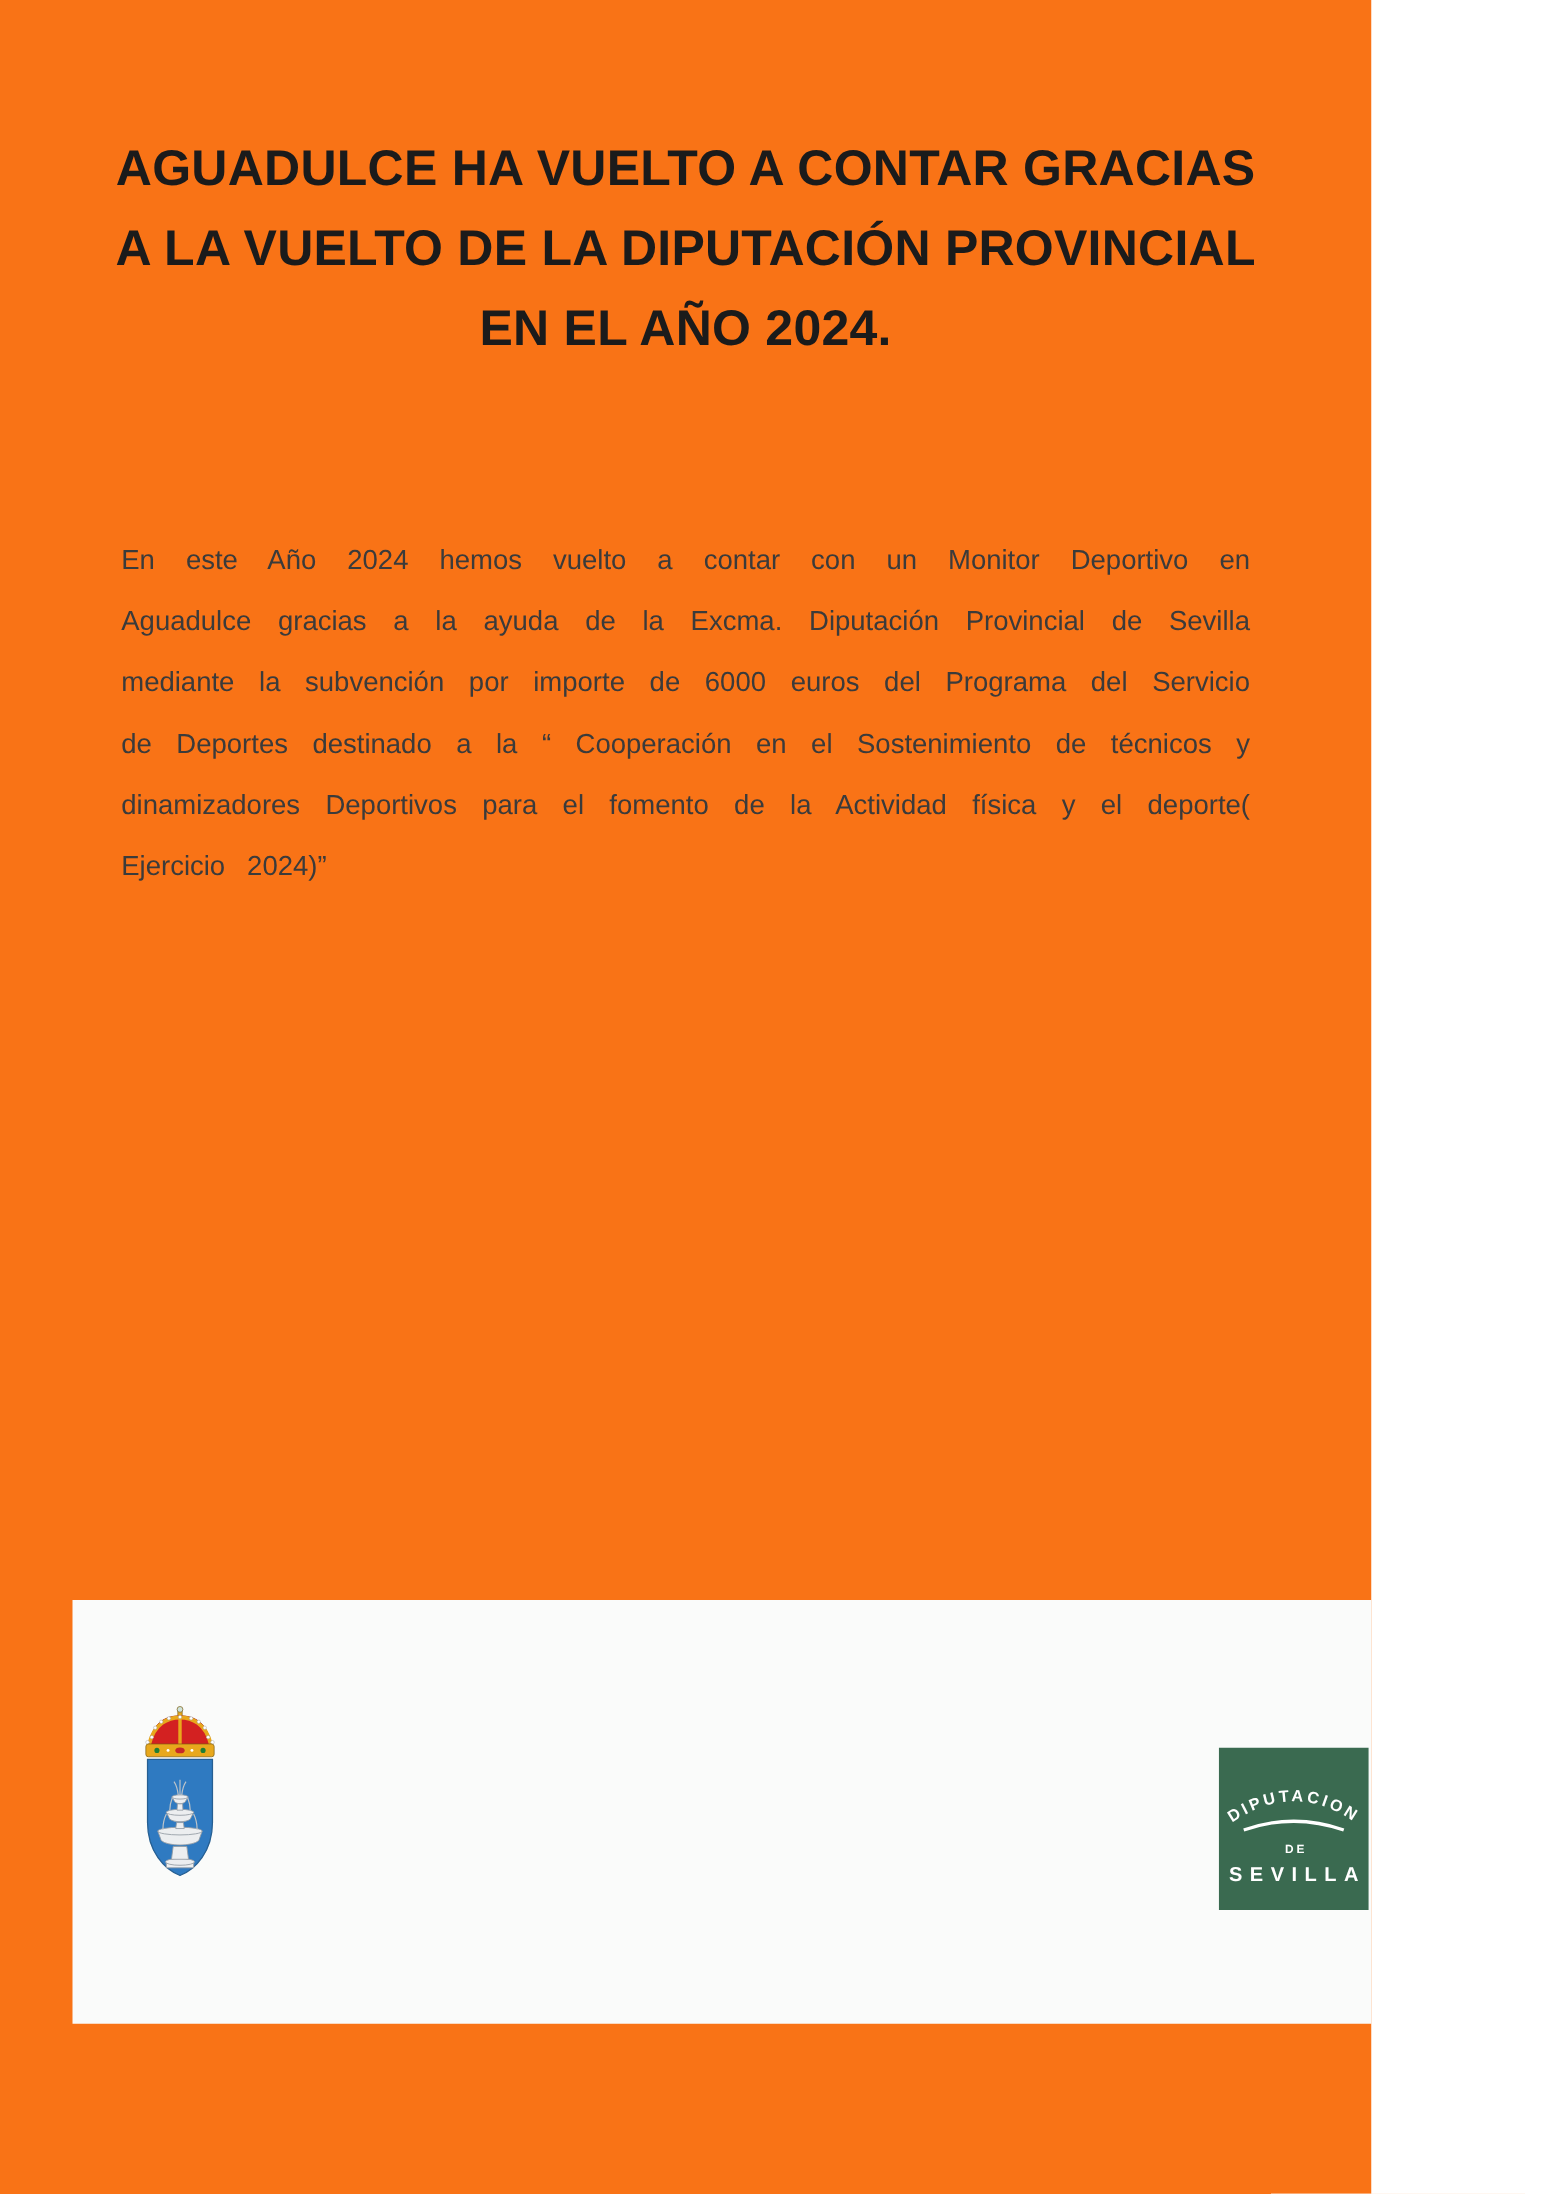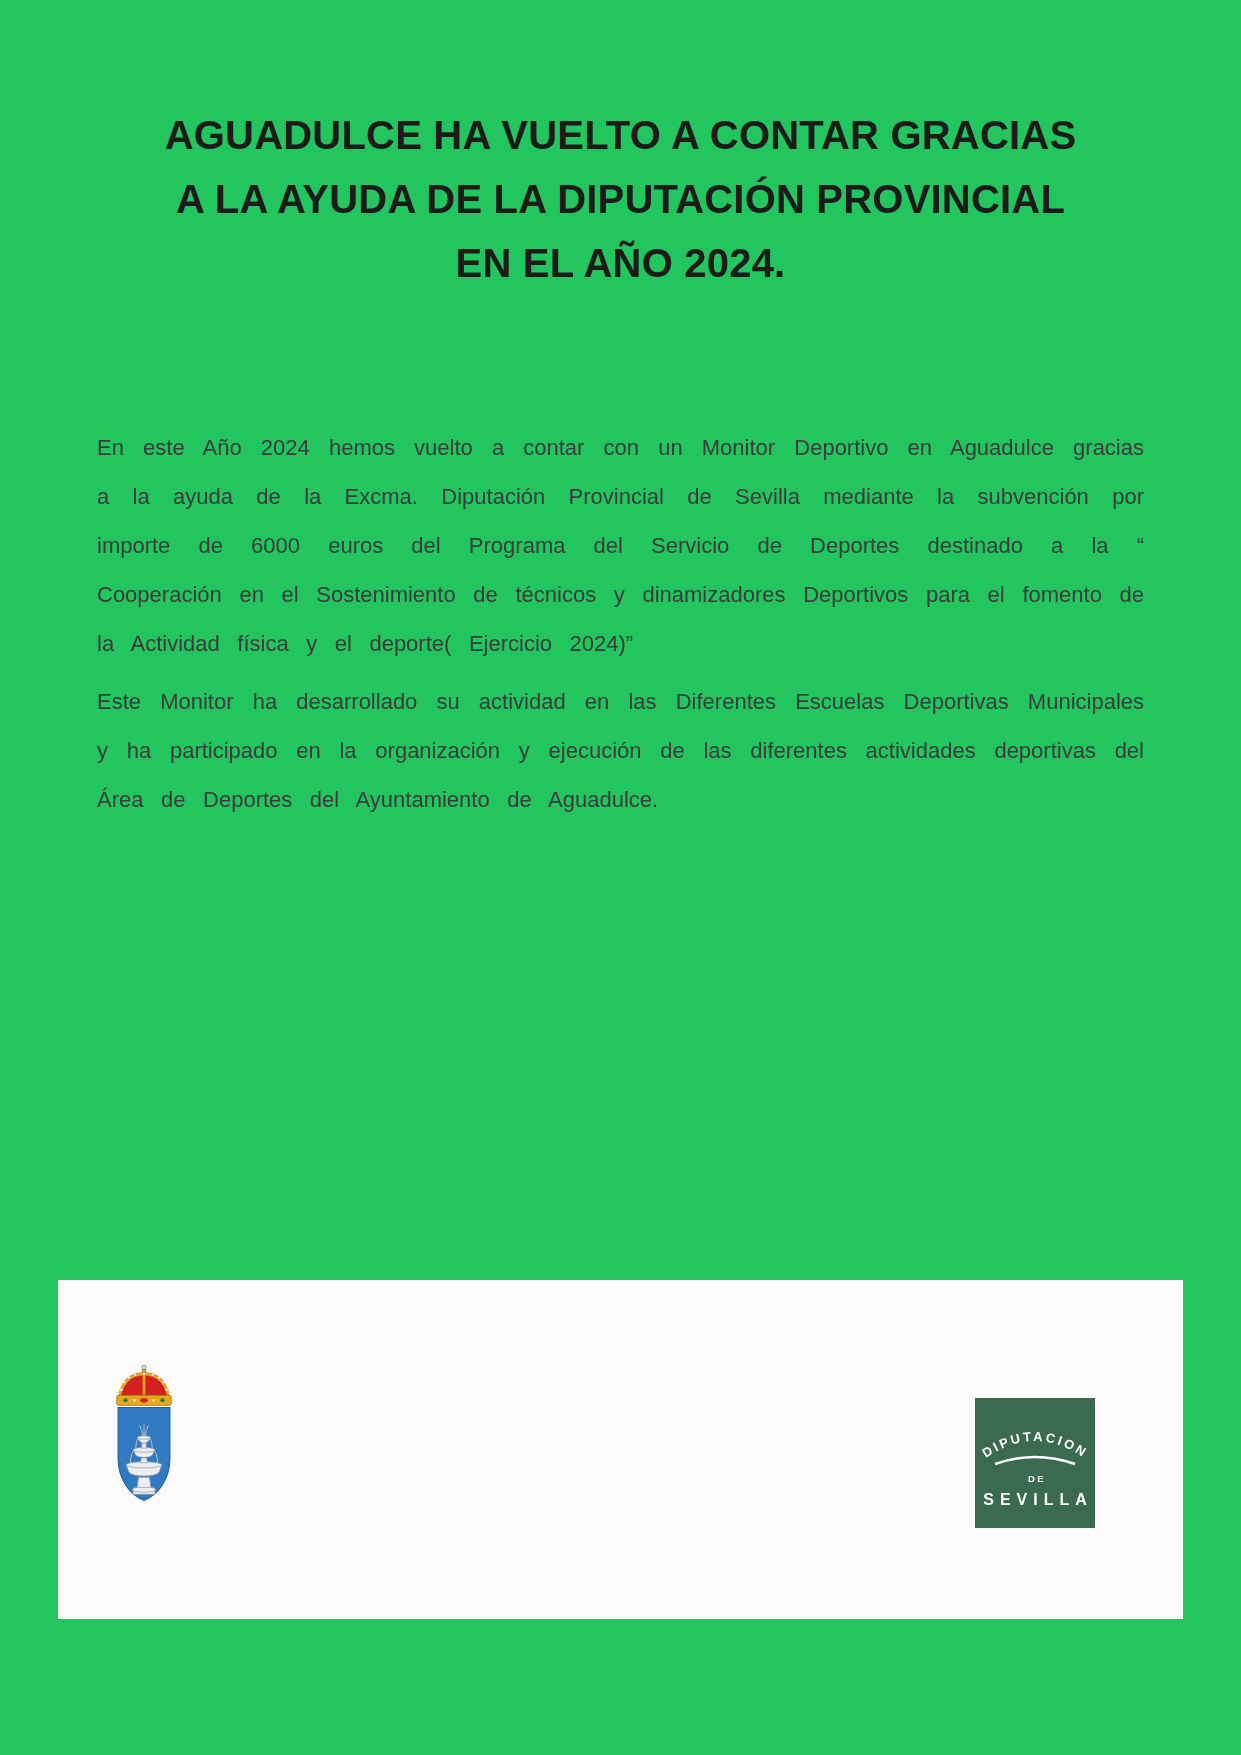--- a/index.html
+++ b/index.html
@@ -1,20 +1,20 @@
 <!DOCTYPE html>
 <html lang="es"><head>
 <meta charset="utf-8">
 <style>
   html,body{margin:0;padding:0;background:#ffffff;}
   .page{
     position:relative;
-    width:1241px;
+    width:1097px;
     height:1755px;
-    background:#22c55e;
+    background:#f97316;
     overflow:hidden;
     font-family:"Liberation Sans", sans-serif;
   }
   .title{
     margin:103px 0 0 0;
     text-align:center;
     font-weight:700;
     font-size:40px;
     line-height:64px;
     letter-spacing:0.2px;
@@ -77,27 +77,26 @@
     text-anchor:middle;
   }
 </style>
 </head>
 <body>
 
 <div class="page">
 
   <h1 class="title">
     <span class="tline">AGUADULCE HA VUELTO A CONTAR GRACIAS</span>
-    <span class="tline">A LA AYUDA DE LA DIPUTACIÓN PROVINCIAL</span>
+    <span class="tline">A LA VUELTO DE LA DIPUTACIÓN PROVINCIAL</span>
     <span class="tline">EN EL AÑO 2024.</span>
   </h1>
 
   <div class="body-text">
     <p>En este Año 2024 hemos vuelto a contar con un Monitor Deportivo en Aguadulce gracias a la ayuda de la Excma. Diputación Provincial de Sevilla mediante la subvención por importe de 6000 euros del Programa del Servicio de Deportes destinado a la “ Cooperación en el Sostenimiento de técnicos y dinamizadores Deportivos para el fomento de la Actividad física y el deporte( Ejercicio 2024)”</p>
-    <p>Este Monitor ha desarrollado su actividad en las Diferentes Escuelas Deportivas Municipales y ha participado en la organización y ejecución de las diferentes actividades deportivas del Área de Deportes del Ayuntamiento de Aguadulce.</p>
   </div>
 
   <div class="footer-box">
 
     <div class="crest">
       <svg viewBox="0 0 120 210" xmlns="http://www.w3.org/2000/svg">
         <g>
           <rect x="57.5" y="5" width="5" height="12" fill="#e8a81c" stroke="#7a5c10" stroke-width="0.8"></rect>
           <circle cx="60" cy="5.5" r="3.4" fill="#cfe3da" stroke="#7a5c10" stroke-width="0.8"></circle>
           <path d="M24,46 C28,20 44,13 60,13 C76,13 92,20 96,46 L96,50 L24,50 Z" fill="#d32121" stroke="#8a1414" stroke-width="0.8"></path>

